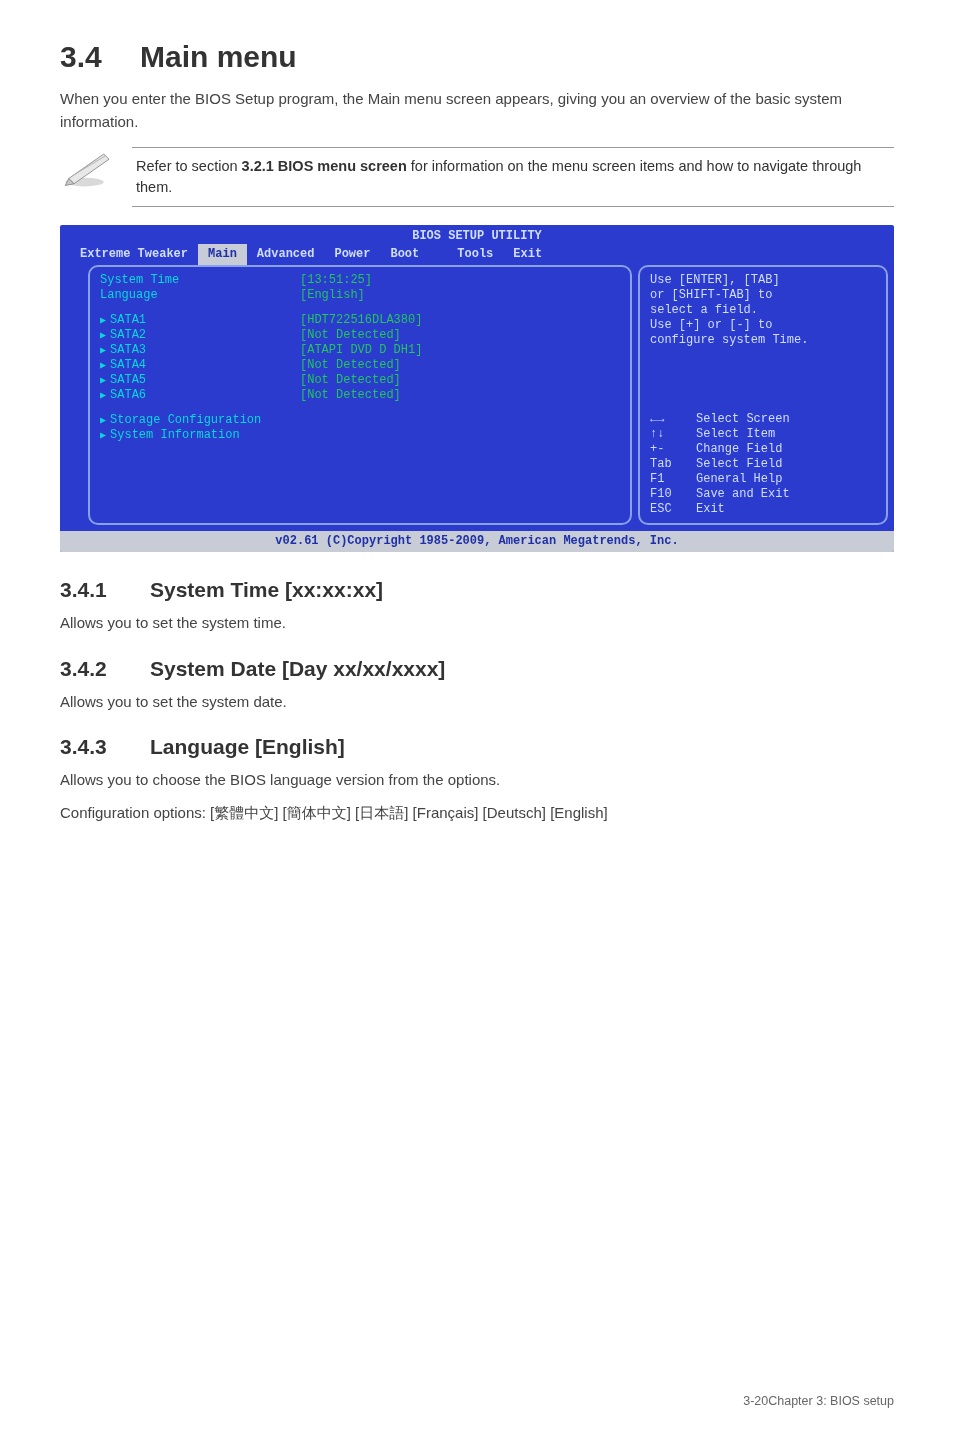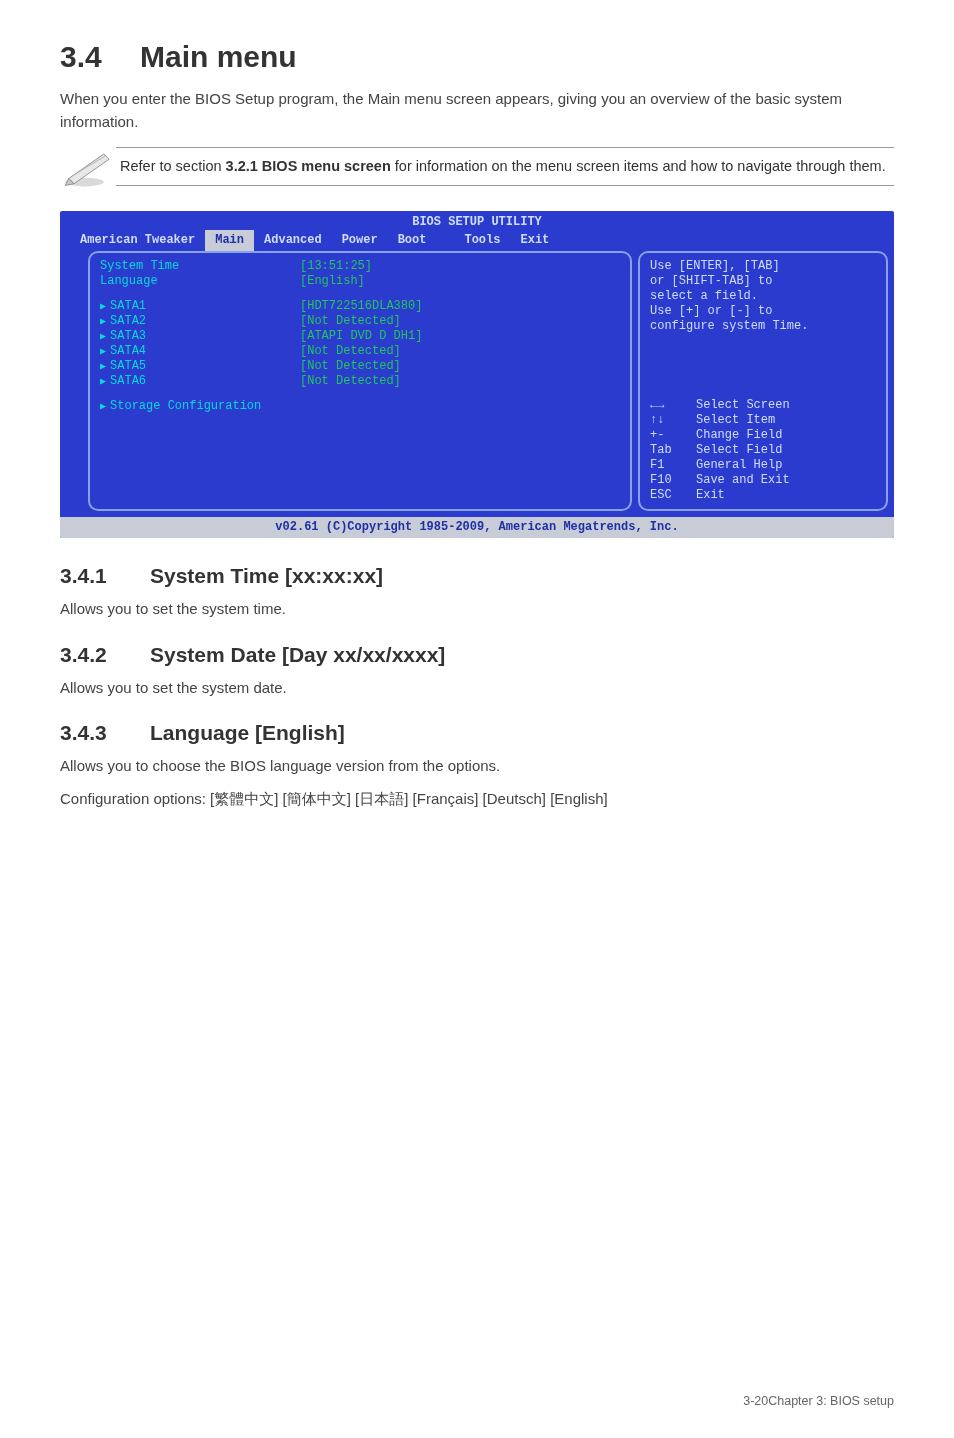--- a/index.html
+++ b/index.html
@@ -6,21 +6,21 @@
     body {
       font-family: Arial, Helvetica, sans-serif;
       background: #fff;
       width: 954px;
       padding: 40px 60px;
       color: #333;
     }
     .h1 { font-size: 30px; font-weight: bold; color: #333; margin-bottom: 14px; }
     .sec-num { display: inline-block; width: 80px; }
     .body-text { font-size: 15px; line-height: 1.5; margin-bottom: 14px; color: #444; }
-    .note-wrap { display: flex; align-items: flex-start; gap: 0; margin-bottom: 18px; }
+    .note-wrap { display: flex; align-items: flex-start; gap: 16px; margin-bottom: 18px; }
     .note-icon { width: 56px; flex-shrink: 0; }
     .note-icon svg { width: 56px; height: 42px; }
     .note-text-box { border-top: 1px solid #999; border-bottom: 1px solid #999; padding: 8px 4px; flex: 1; font-size: 14.5px; line-height: 1.45; }
     .bios-box {
       font-family: "Courier New", monospace;
       background: #2a3bcd;
       color: #c0d4ff;
       border-radius: 2px;
       font-size: 12px;
       line-height: 1.25;
@@ -83,21 +83,21 @@
     </svg>
   </div>
   <div class="note-text-box">
     <span>Refer to section </span><b>3.2.1 BIOS menu screen</b><span> for information on the menu screen items and how to navigate through them.</span>
   </div>
 </div>
 
 <div class="bios-box">
   <div class="bios-title">BIOS SETUP UTILITY</div>
   <div class="bios-tabs">
-    <span class="bios-tab">American Tweaker</span>
+    <span class="bios-tab">Extreme Tweaker</span>
     <span class="bios-tab active">Main</span>
     <span class="bios-tab">Advanced</span>
     <span class="bios-tab">Power</span>
     <span class="bios-tab">Boot</span>
     <span class="bios-tab" style="margin-left:18px">Tools</span>
     <span class="bios-tab">Exit</span>
   </div>
   <div class="bios-body">
     <div class="bios-left">
       <div class="bl-row">
@@ -129,20 +129,23 @@
           <span class="bl-label bl-tri">SATA5</span>
           <span class="bl-val">[Not Detected]</span>
         </div>
       <div class="bl-row">
           <span class="bl-label bl-tri">SATA6</span>
           <span class="bl-val">[Not Detected]</span>
         </div>
       <div class="bl-gap"></div>
       <div class="bl-row">
           <span class="bl-label bl-tri">Storage Configuration</span>
+        </div>
+      <div class="bl-row">
+          <span class="bl-label bl-tri">System Information</span>
         </div>
     </div>
     <div class="bios-right">
       <div>
         <div>Use [ENTER], [TAB]</div>
         <div>or [SHIFT-TAB] to</div>
         <div>select a field.</div>
         <div></div>
         <div>Use [+] or [-] to</div>
         <div>configure system Time.</div>

